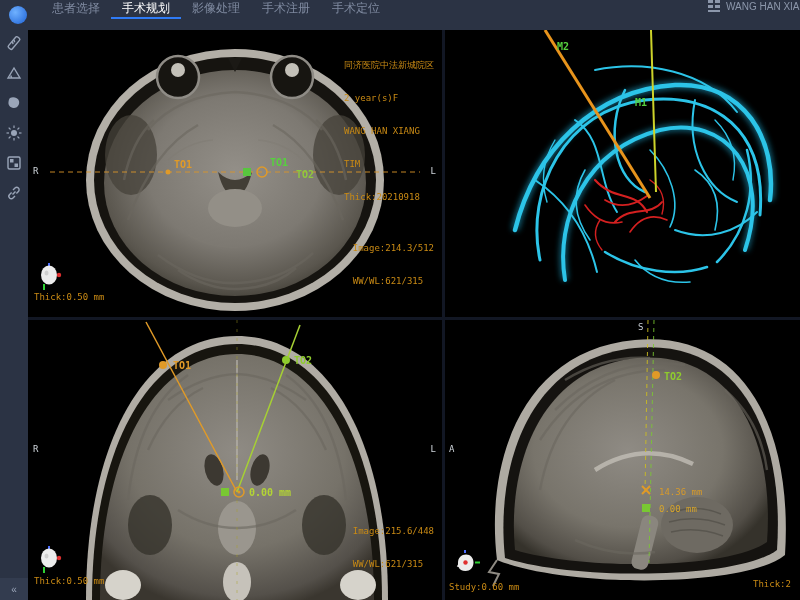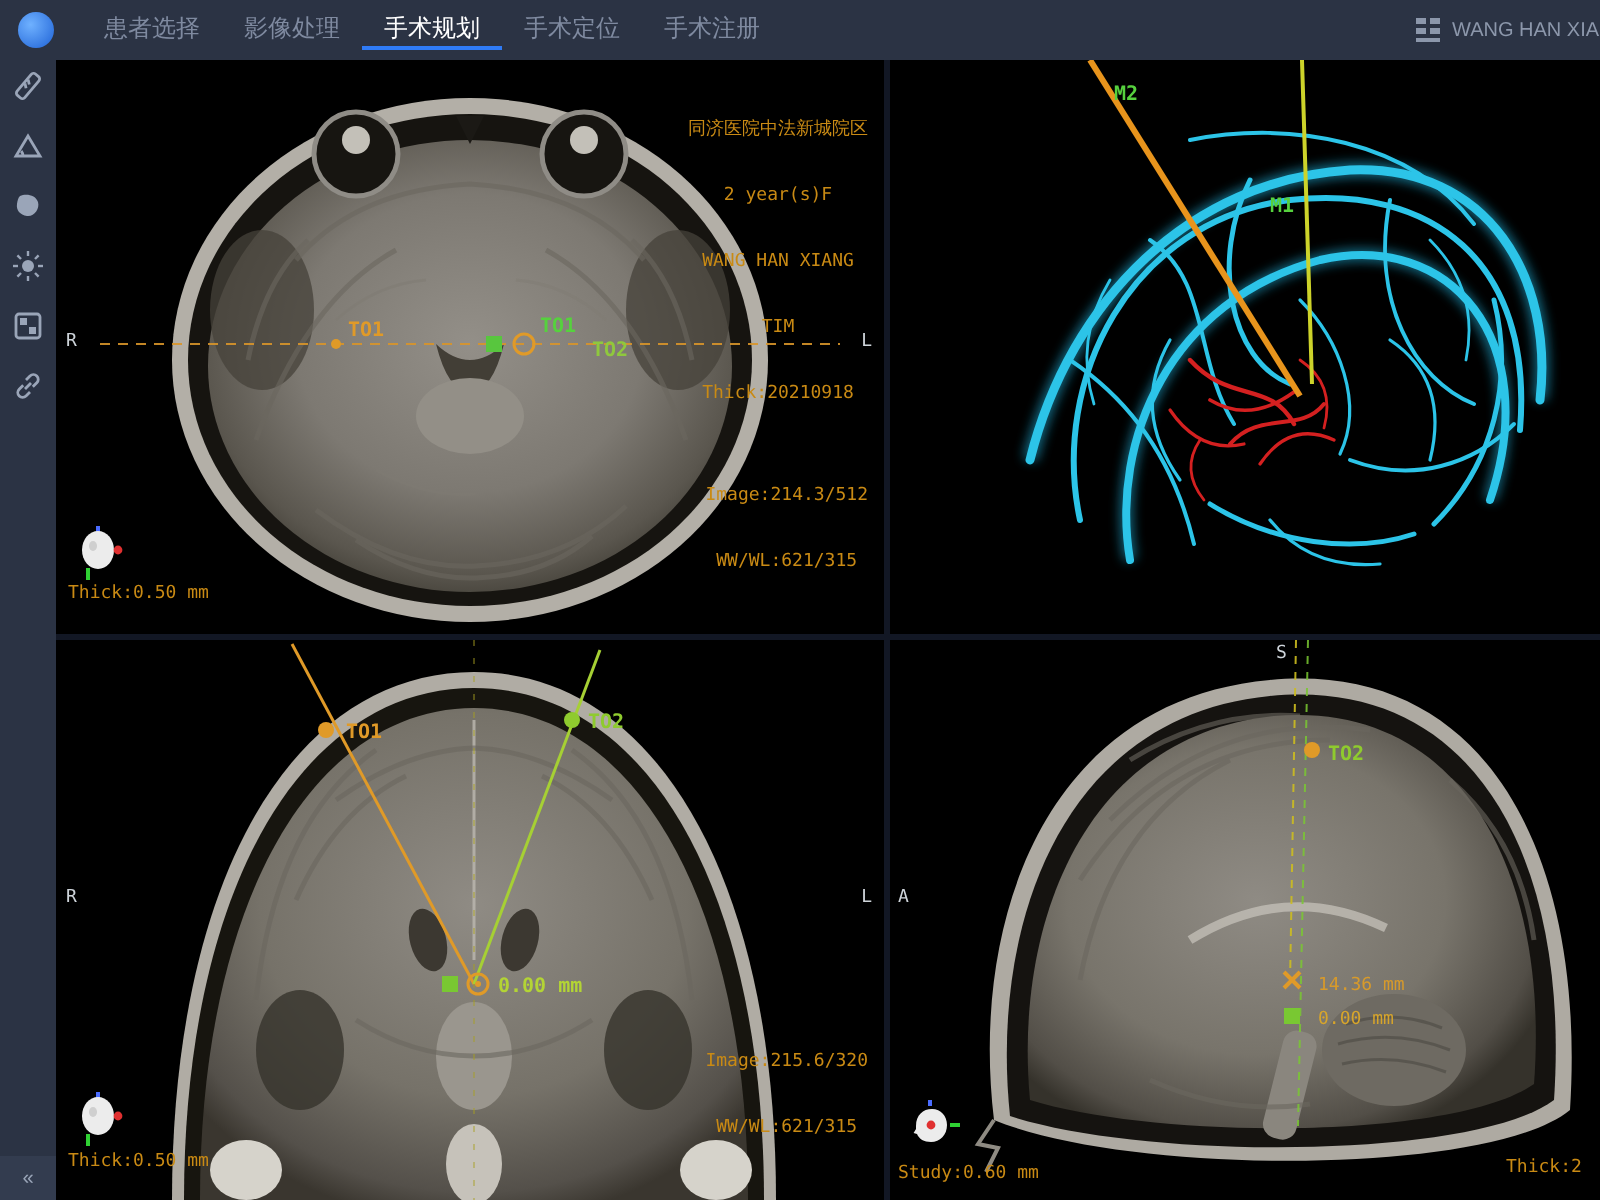--- a/index.html
+++ b/index.html
@@ -2,21 +2,21 @@
 <html><head>
 <meta charset="utf-8">
 <style>
   * { margin:0; padding:0; box-sizing:border-box; }
   html,body { width:800px; height:600px; background:#10141d; }
   body { font-family:"Liberation Sans", sans-serif; }
   #app { position:relative; width:800px; height:600px; background:#121724; overflow:hidden; }
 
   
   #topnav { position:absolute; left:0; top:0; width:800px; height:30px;
-            background:#2b3344; display:flex; align-items:center; z-index:5; }
+            background:#2b3344; display:flex; align-items:flex-start; z-index:5; }
   .logo { width:18px; height:18px; margin:6px 8px 6px 9px; border-radius:50%;
           background:radial-gradient(circle at 35% 35%, #6fb1ff, #1e62d6);
           display:flex; align-items:center; justify-content:center;
           color:#fff; font-size:9px; font-weight:bold; }
   .navitems { display:flex; margin-left:6px; }
   .navitem { padding:0 11px; display:flex; align-items:center; color:#7f8aa0;
              font-size:12px; cursor:pointer; border-bottom:2px solid transparent; }
   .navitem.active { color:#ffffff; border-bottom:2px solid #2f7bf6; }
   .nav-right { margin-left:auto; display:flex; align-items:center; padding-right:0;
                color:#8c97ab; font-size:10px; white-space:nowrap; overflow:hidden; width:92px; }
@@ -40,40 +40,40 @@
 
   
   .vp { position:absolute; background:#000; overflow:hidden; }
   #vp-axial    { left:28px;  top:30px;  width:414px; height:287px; }
   #vp-3d       { left:445px; top:30px;  width:405px; height:287px; }
   #vp-coronal  { left:28px;  top:320px; width:414px; height:280px; }
   #vp-sagittal { left:445px; top:320px; width:355px; height:280px; }
 
   .ov { position:absolute; font-family:"DejaVu Sans Mono", monospace; font-size:9px;
         color:#c98a14; line-height:11px; white-space:pre; }
-  .ov.right { text-align:center; }
+  .ov.right { text-align:left; }
   .marker { position:absolute; font-family:"DejaVu Sans Mono", monospace; font-size:9px;
             color:#ced4da; }
   svg text { font-family:"DejaVu Sans Mono", monospace; }
 
   .headicon { position:absolute; }
 </style>
 </head>
 <body>
 
 <div id="app">
 
   <div id="topnav">
     <div class="logo"></div>
     <div class="navitems">
       <div class="navitem">患者选择</div>
+      <div class="navitem active">手术规划</div>
       <div class="navitem">影像处理</div>
-      <div class="navitem active">手术规划</div>
+      <div class="navitem">手术注册</div>
       <div class="navitem">手术定位</div>
-      <div class="navitem">手术注册</div>
     </div>
     <div class="nav-right">
       <span class="gridicon"></span>
       <span>WANG HAN XIANG</span>
     </div>
   </div>
 
   <div id="toolbar">
     <div class="tool">
       <span>
@@ -302,21 +302,21 @@
       <svg width="26" height="28" viewBox="0 0 26 28">
           <line x1="11" y1="0" x2="11" y2="3" stroke="#4a6cff" stroke-width="2"></line>
           <ellipse cx="11" cy="12" rx="8" ry="9.5" fill="#ececec"></ellipse>
           <ellipse cx="8.5" cy="10" rx="2" ry="2.5" fill="#cfcfcf"></ellipse>
           <circle cx="21" cy="12" r="2.2" fill="#e03030"></circle>
           <line x1="6" y1="21" x2="6" y2="27" stroke="#2fd133" stroke-width="2"></line>
         </svg>
     </div>
     <div class="ov" style="left:6px; top:256px;">Thick:0.50 mm</div>
     <div class="ov right" style="right:8px; bottom:8px;">
-      <div>Image:215.6/320</div>
+      <div>Image:215.6/448</div>
       <div>WW/WL:621/315</div>
     </div>
   </div>
 
   <div class="vp" id="vp-sagittal">
     <svg width="355" height="280" viewBox="0 0 355 280">
       <defs>
         <radialGradient id="gsa" cx="45%" cy="45%" r="62%">
           <stop offset="0%" stop-color="#8f8b84"></stop>
             <stop offset="60%" stop-color="#78746b"></stop>

